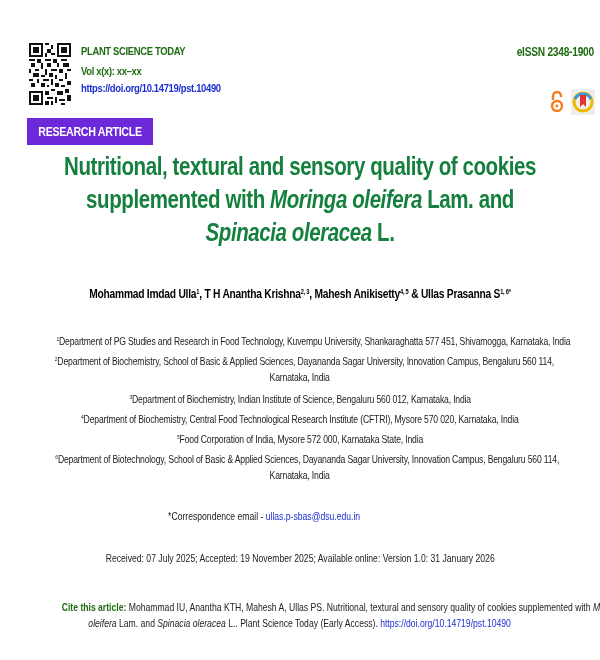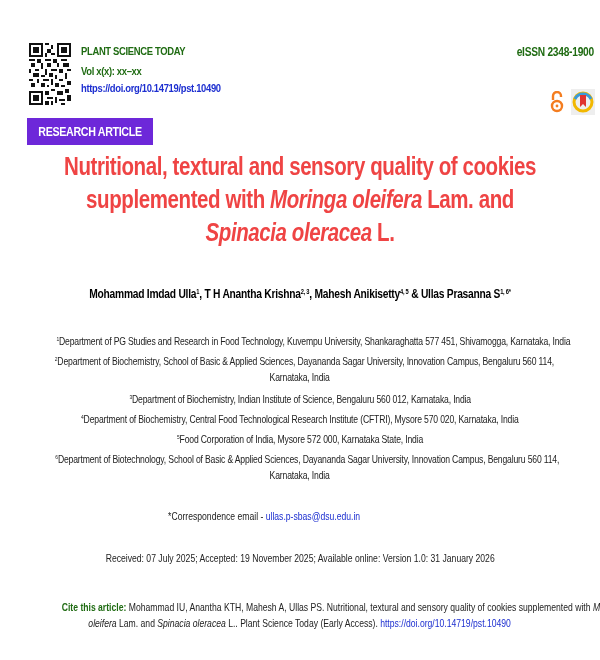--- a/index.html
+++ b/index.html
@@ -12,21 +12,21 @@
     .vol { left:81px; top:65px; font-size:11.5px; font-weight:bold; color:#1f6b12; letter-spacing:-0.4px; transform:scaleX(0.82); transform-origin:left top; white-space:nowrap; }
     .doi { left:81px; top:82px; font-size:11.5px; font-weight:bold; color:#1d2fd0; letter-spacing:-0.4px; transform:scaleX(0.82); transform-origin:left top; white-space:nowrap; text-decoration:none; }
     .eissn { right:6px; top:45px; font-size:12px; font-weight:bold; color:#1f6b12; letter-spacing:-0.3px; white-space:nowrap; transform:scaleX(0.85); transform-origin:right top; }
     #oa-icon { left:550px; top:91px; width:14px; height:22px; }
     #crossmark-icon { left:571px; top:89px; width:24px; height:26px; }
 
     .badge { left:27px; top:118px; width:126px; height:27px; background:#6d28d9; color:#fff;
              font-size:13px; font-weight:bold; line-height:27px; text-align:center; letter-spacing:-0.4px; }
     .badge span { display:inline-block; transform:scaleX(0.82); }
 
-    .title { left:0; width:600px; top:150px; text-align:center; color:#ef4444; font-size:25px; font-weight:bold; line-height:33px; letter-spacing:-0.5px; }
+    .title { left:0; width:600px; top:150px; text-align:center; color:#15803d; font-size:25px; font-weight:bold; line-height:33px; letter-spacing:-0.5px; }
     .title .line { display:block; transform:scaleX(0.82); }
     .title i { font-weight:bold; }
 
     .authors { left:0; width:600px; top:287px; text-align:center; font-size:12.5px; font-weight:bold; letter-spacing:-0.3px; }
     .authors .in { display:inline-block; transform:scaleX(0.82); white-space:nowrap; }
     sup { font-size:7px; vertical-align:4px; }
 
     .affil { left:0; width:600px; text-align:center; font-size:10.5px; color:#222; line-height:16px; letter-spacing:-0.2px; }
     .affil .in { display:inline-block; transform:scaleX(0.82); white-space:nowrap; }
     .affil sup { font-size:6px; vertical-align:4px; }

